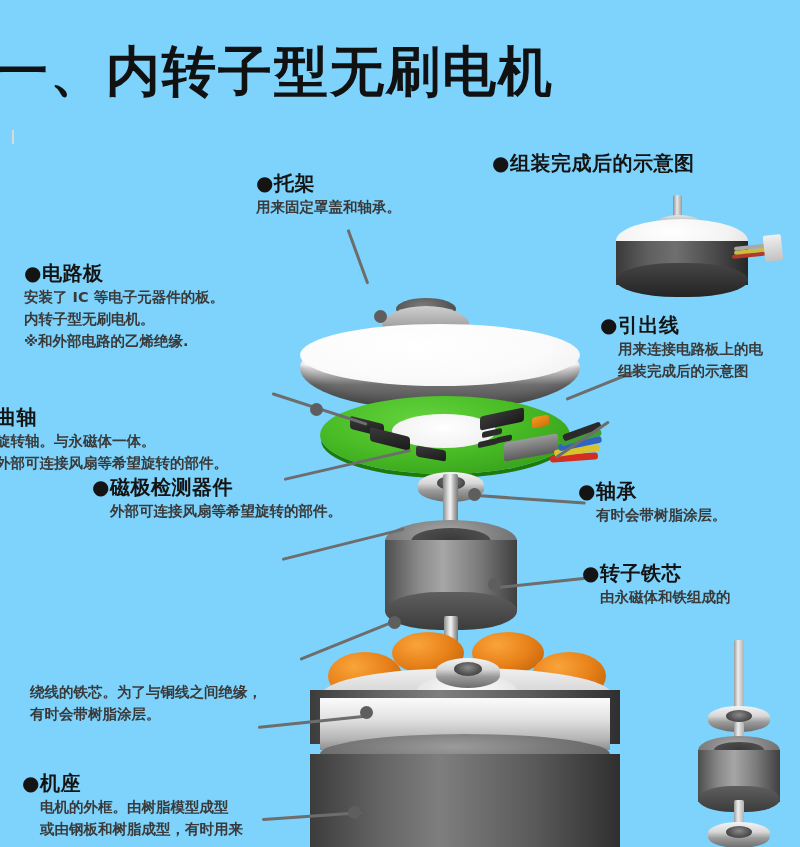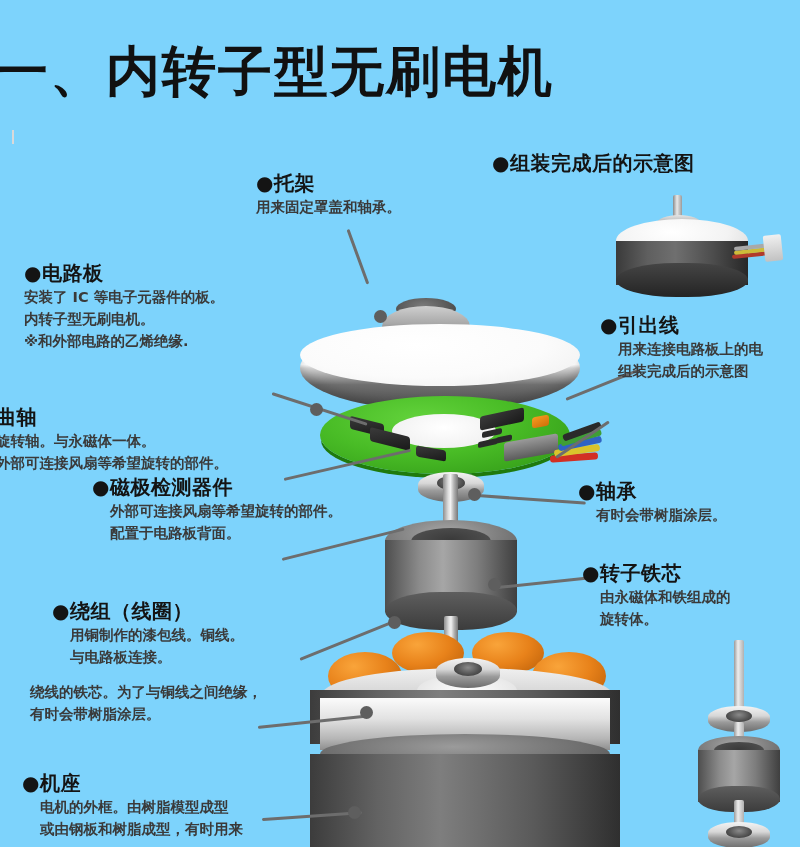--- a/index.html
+++ b/index.html
@@ -413,39 +413,32 @@
 
   <div class="label-block" style="left:-4px; top:406px;">
     <div class="lbl-head nobullet">曲轴</div>
     <div class="lbl-body">旋转轴。与永磁体一体。</div>
     <div class="lbl-body">外部可连接风扇等希望旋转的部件。</div>
   </div>
 
   <div class="label-block" style="left:92px; top:476px;">
     <div class="lbl-head">●磁极检测器件</div>
     <div class="lbl-body indent">外部可连接风扇等希望旋转的部件。</div>
-    <div class="lbl-body indent">配置于电路板背面。</div>
   </div>
 
   <div class="label-block" style="left:578px; top:480px;">
     <div class="lbl-head">●轴承</div>
     <div class="lbl-body indent">有时会带树脂涂层。</div>
   </div>
 
   <div class="label-block" style="left:582px; top:562px;">
     <div class="lbl-head">●转子铁芯</div>
     <div class="lbl-body indent">由永磁体和铁组成的</div>
-    <div class="lbl-body indent">旋转体。</div>
-  </div>
-
-  <div class="label-block" style="left:52px; top:600px;">
-    <div class="lbl-head">●绕组（线圈）</div>
-    <div class="lbl-body indent">用铜制作的漆包线。铜线。</div>
-    <div class="lbl-body indent">与电路板连接。</div>
-  </div>
+  </div>
+
 
   <div class="label-block" style="left:12px; top:680px;">
     <div class="lbl-body indent">绕线的铁芯。为了与铜线之间绝缘，</div>
     <div class="lbl-body indent">有时会带树脂涂层。</div>
   </div>
 
   <div class="label-block" style="left:22px; top:772px;">
     <div class="lbl-head">●机座</div>
     <div class="lbl-body indent">电机的外框。由树脂模型成型</div>
     <div class="lbl-body indent">或由钢板和树脂成型，有时用来</div>

